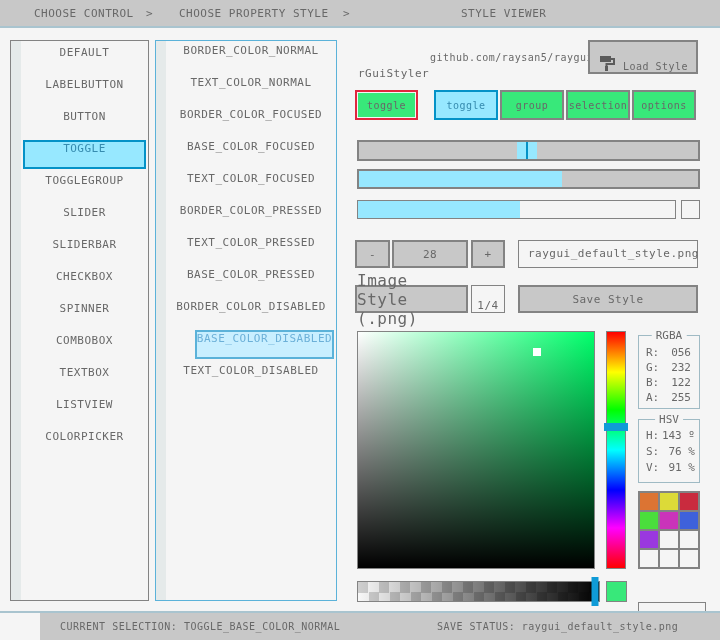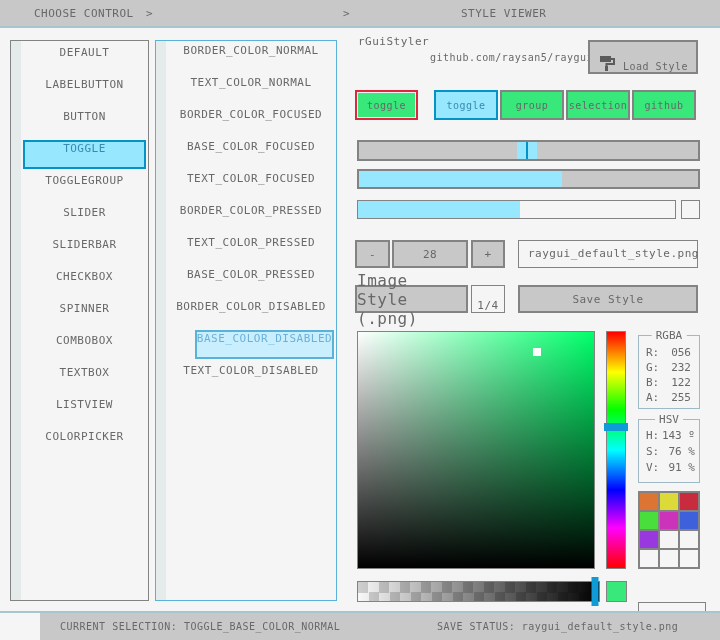--- a/index.html
+++ b/index.html
@@ -25,21 +25,21 @@
   .panel.mid{left:155px;width:182px;border-color:var(--border-focused);}
   .vscroll{position:absolute;left:0;top:0;bottom:0;width:10px;background:var(--scroll);}
   .plist{position:absolute;left:10px;top:0;right:0;bottom:0;padding:3px 2px 0 2px;}
   .panel.mid .plist{padding-top:1px;}
   .list-item{height:29px;margin-bottom:3px;display:flex;justify-content:center;
              border:2px solid transparent;white-space:nowrap;}
   .list-item.selected{background:var(--base-pressed);border-color:var(--accent);color:#368BAF;}
   .list-item.focused{background:var(--base-focused);border-color:var(--border-focused);color:#6CB0D8;margin-left:27px;}
 
   
-  .app-name{left:358px;top:32px;line-height:20px;}
+  .app-name{left:358px;top:64px;line-height:20px;}
   .repo-link{left:430px;top:48px;line-height:20px;font-size:10px;}
   .load-btn{left:588px;top:40px;width:110px;height:34px;background:var(--gray);
             border:2px solid var(--border);gap:7px;font-size:10px;}
 
   
   .pv-row{left:355px;top:90px;width:345px;height:30px;display:flex;gap:2px;}
   .pv{flex:none;width:64px;height:30px;background:var(--green);border:2px solid var(--border);
       display:flex;align-items:center;justify-content:center;font-size:10px;}
   .pv.edited{width:63px;border-color:var(--red);box-shadow:inset 0 0 0 1px var(--bg);margin-right:14px;}
   .pv.pressed{background:var(--base-pressed);border-color:var(--accent);color:#368BAF;}
@@ -103,20 +103,21 @@
   .status{top:613px;height:27px;background:var(--gray);line-height:27px;font-size:10px;white-space:nowrap;}
   .status.l{left:0;width:430px;padding-left:20px;margin-left:40px;}
   .status.r{left:432px;width:288px;padding-left:5px;}
 </style>
 </head>
 <body>
 
 <div class="abs header">
   <span style="left:34px">CHOOSE CONTROL</span>
   <span style="left:146px">&gt;</span>
+  <span style="left:179px">CHOOSE PROPERTY STYLE</span>
   <span style="left:343px">&gt;</span>
   <span style="left:461px">STYLE VIEWER</span>
 </div>
 
 <div class="abs panel left">
   <div class="vscroll"></div>
   <div class="plist">
 
   <div class="list-item">
         <span>DEFAULT</span>
@@ -219,21 +220,21 @@
     <div class="pv pressed">
       <span>toggle</span>
     </div>
     <div class="pv normal">
       <span>group</span>
     </div>
     <div class="pv normal">
       <span>selection</span>
     </div>
     <div class="pv normal">
-      <span>github</span>
+      <span>options</span>
     </div>
   </div>
 
 <div class="abs slider">
   <div class="slider-handle" style="left: 49.6%;"></div>
 </div>
 <div class="abs sliderbar">
   <div class="fill" style="width: 60%;"></div>
 </div>
 <div class="abs progress">

